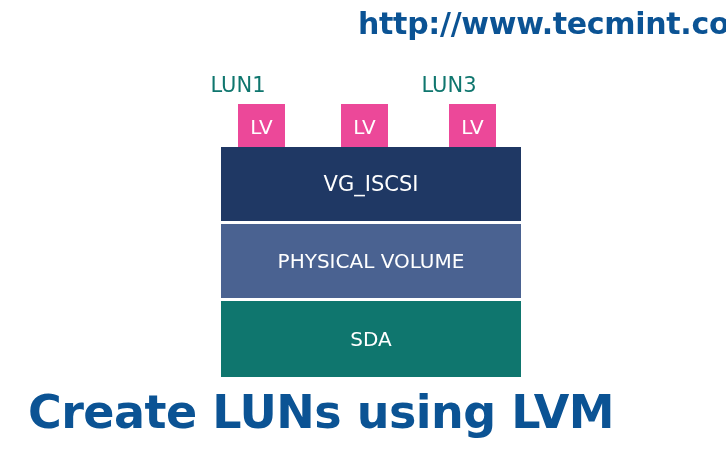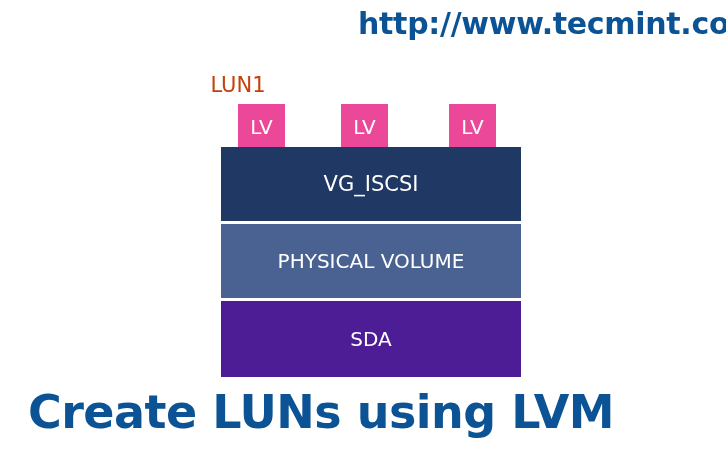--- a/index.html
+++ b/index.html
@@ -33,21 +33,21 @@
     font-family: "DejaVu Sans", sans-serif;
   }
 
   
   .lun-label {
     position: absolute;
     top: 73px;
     width: 80px;
     text-align: center;
     font-size: 21px;
-    color: #c2410c;
+    color: #0f766e;
     font-family: "DejaVu Sans", sans-serif;
     white-space: nowrap;
   }
 
   
   .lv-box {
     position: absolute;
     top: 104px;
     width: 47px;
     height: 45px;
@@ -80,21 +80,21 @@
   }
   .layer-pv {
     top: 224px;
     height: 74px;
     background: #4a6291;
     font-size: 20px;
   }
   .layer-sda {
     top: 301px;
     height: 76px;
-    background: #4c1d95;
+    background: #0f766e;
     font-size: 20px;
   }
 
   
   .page-title {
     position: absolute;
     left: 0;
     top: 385px;
     width: 642px;
     text-align: center;
@@ -107,20 +107,21 @@
   }
 </style>
 </head>
 <body>
 
 <div id="canvas">
 
   <div class="watermark">http://www.tecmint.com</div>
 
   <div class="lun-label" style="left:198px">LUN1</div>
+  <div class="lun-label" style="left:409px">LUN3</div>
 
   <div class="lv-box" style="left:238px">LV</div>
   <div class="lv-box" style="left:341px">LV</div>
   <div class="lv-box" style="left:449px">LV</div>
 
   <div class="layer layer-pv">PHYSICAL VOLUME</div>
   <div class="layer layer-vg">VG_ISCSI</div>
   <div class="layer layer-sda">SDA</div>
 
   <div class="page-title">Create LUNs using LVM</div>

